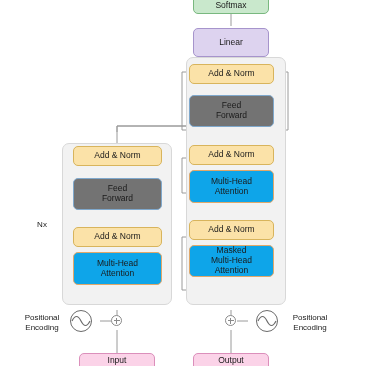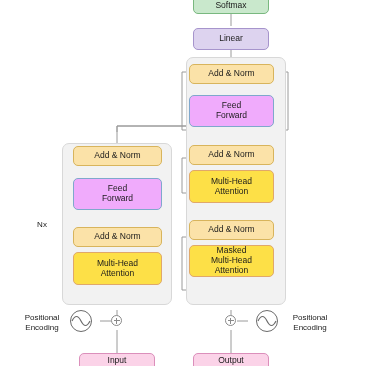--- a/index.html
+++ b/index.html
@@ -30,22 +30,22 @@
     white-space: pre-line;
   }
   .panel {
     position: absolute;
     box-sizing: border-box;
     border-radius: 7px;
     border: 1px solid #d8d8d8;
     background: #f2f2f2;
   }
   .addnorm { background: #fbe2a8; border-color: #d8b45c; text-align: center; }
-  .feedfwd { background: #f0abfc; border-color: #7fa8cc; }
-  .attn    { background: #fde047; border-color: #e0a86a; }
+  .feedfwd { background: #737373; border-color: #7fa8cc; }
+  .attn    { background: #0ea5e9; border-color: #e0a86a; }
   .linear  { background: #ddd3ef; border-color: #a694cc; }
   .softmax { background: #c9e8cc; border-color: #79b87f; }
   .embed   { background: #fbd3e8; border-color: #db8fbb; }
   .label {
     position: absolute;
     font-size: 8px;
     color: #1a1a1a;
     text-align: center;
     line-height: 1.2;
     white-space: pre-line;
@@ -139,21 +139,21 @@
   <div class="box feedfwd" style="left:189px; top:95px; width:85px; height:32px;">Feed
 Forward</div>
   <div class="box addnorm" style="left:189px; top:145px; width:85px; height:20px;">Add &amp; Norm</div>
   <div class="box attn" style="left:189px; top:170px; width:85px; height:33px;">Multi-Head
 Attention</div>
   <div class="box addnorm" style="left:189px; top:220px; width:85px; height:20px;">Add &amp; Norm</div>
   <div class="box attn" style="left:189px; top:245px; width:85px; height:32px;">Masked
 Multi-Head
 Attention</div>
 
-  <div class="box linear" style="left:193px; top:28px; width:76px; height:22px;">Linear</div>
+  <div class="box linear" style="left:193px; top:28px; width:76px; height:29px;">Linear</div>
   <div class="box softmax" style="left:193px; top:-9px; width:76px; height:23px; align-items:flex-end; padding-bottom:2px;">Softmax</div>
 
   <div class="box embed" style="left:79px; top:353px; width:76px; height:26px;">Input
 Embedding</div>
   <div class="box embed" style="left:193px; top:353px; width:76px; height:26px;">Output
 Embedding</div>
 
   <div class="plus-circle" style="left:111px; top:315px;"></div>
   <svg class="wires" style="left:0; top:0;">
     <path d="M 72 321 q 4.5 -9 9 0 q 4.5 9 9 0" style="stroke:#6b6b6b; stroke-width:1.2;"></path>

